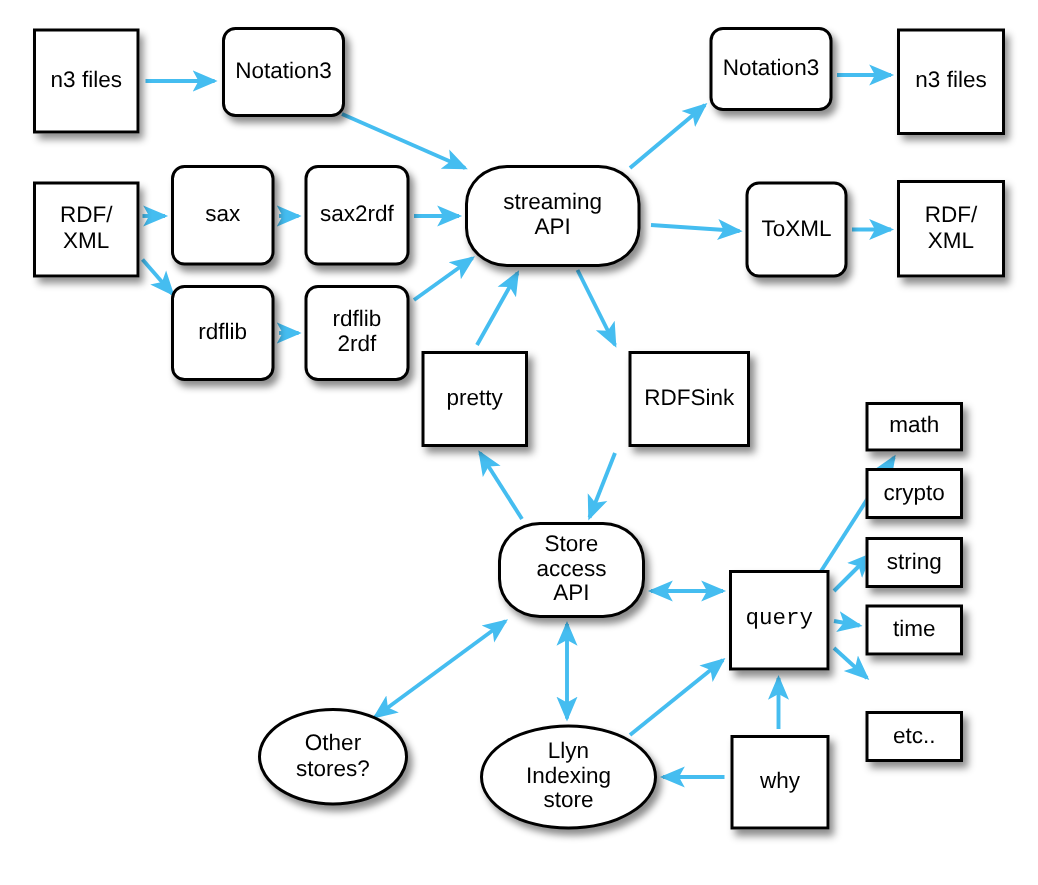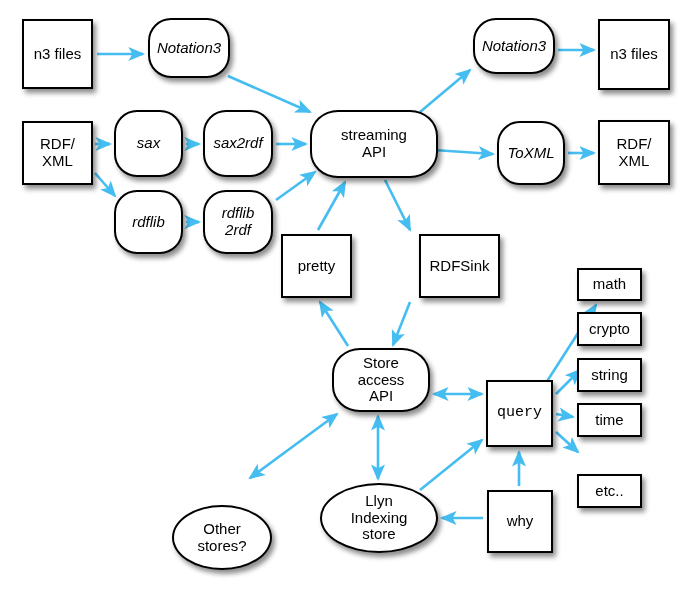--- a/index.html
+++ b/index.html
@@ -33,21 +33,21 @@
     justify-content: center;
     text-align: center;
     font-size: 15px;
     color: #000000;
     line-height: 1.12;
     box-shadow: 3px 4px 5px rgba(0,0,0,0.45);
     z-index: 2;
     white-space: pre-line;
   }
   .node.rect { border-radius: 0; }
-  .node.round { border-radius: 23px; font-style: italic; }
+  .node.round { border-radius: 9px; }
   .node.pill { border-radius: 28px / 26px; }
   .node.ellipse { border-radius: 50%; }
   .node .lbl { pointer-events: none; display: block; }
 </style>
 </head>
 <body>
 
 <div id="canvas">
   <svg id="edges" viewBox="0 0 692 590" xmlns="http://www.w3.org/2000/svg">
       <defs>
@@ -87,33 +87,33 @@
     </svg>
 <div class="node rect" style="left: 22px; top: 19px; width: 71px; height: 70px;"><span class="lbl">n3 files</span></div>
     <div class="node round" style="left: 148px; top: 18px; width: 82px; height: 60px;"><span class="lbl">Notation3</span></div>
     <div class="node rect" style="left: 22px; top: 121px; width: 71px; height: 64px;"><span class="lbl">RDF/
 XML</span></div>
     <div class="node round" style="left: 114px; top: 110px; width: 69px; height: 67px; justify-content: center;"><span class="lbl">sax</span></div>
     <div class="node round" style="left: 203px; top: 110px; width: 70px; height: 67px;"><span class="lbl">sax2rdf</span></div>
     <div class="node round" style="left: 114px; top: 190px; width: 69px; height: 64px;"><span class="lbl">rdflib</span></div>
     <div class="node round" style="left: 203px; top: 190px; width: 70px; height: 64px;"><span class="lbl">rdflib
 2rdf</span></div>
-    <div class="node pill" style="left: 310px; top: 110px; width: 128px; height: 68px;"><span class="lbl">streaming
+    <div class="node pill" style="left: 310px; top: 110px; width: 117px; height: 68px;"><span class="lbl">streaming
 API</span></div>
     <div class="node round" style="left: 473px; top: 18px; width: 82px; height: 56px;"><span class="lbl">Notation3</span></div>
     <div class="node rect" style="left: 598px; top: 19px; width: 72px; height: 71px;"><span class="lbl">n3 files</span></div>
     <div class="node round" style="left: 497px; top: 121px; width: 68px; height: 64px;"><span class="lbl">ToXML</span></div>
     <div class="node rect" style="left: 598px; top: 120px; width: 72px; height: 65px;"><span class="lbl">RDF/
 XML</span></div>
     <div class="node rect" style="left: 281px; top: 234px; width: 71px; height: 64px; text-align: center;"><span class="lbl">pretty</span></div>
     <div class="node rect" style="left: 383px; top: 234px; width: 81px; height: 64px; margin-left: 36px;"><span class="lbl">RDFSink</span></div>
     <div class="node pill" style="left: 332px; top: 348px; width: 98px; height: 64px;"><span class="lbl">Store
 access
 API</span></div>
-    <div class="node ellipse" style="left: 172px; top: 505px; width: 100px; height: 65px;"><span class="lbl">Other
+    <div class="node ellipse" style="left: 172px; top: 472px; width: 100px; height: 65px;"><span class="lbl">Other
 stores?</span></div>
     <div class="node ellipse" style="left: 320px; top: 483px; width: 118px; height: 70px;"><span class="lbl">Llyn
 Indexing
 store</span></div>
     <div class="node rect" style="left: 486px; top: 380px; width: 67px; height: 67px; font-family: Liberation Mono, monospace;"><span class="lbl">query</span></div>
     <div class="node rect" style="left: 577px; top: 268px; width: 65px; height: 33px;"><span class="lbl">math</span></div>
     <div class="node rect" style="left: 487px; top: 490px; width: 66px; height: 63px;"><span class="lbl">why</span></div>
     <div class="node rect" style="left: 577px; top: 312px; width: 65px; height: 34px;"><span class="lbl">crypto</span></div>
     <div class="node rect" style="left: 577px; top: 358px; width: 65px; height: 34px;"><span class="lbl">string</span></div>
     <div class="node rect" style="left: 577px; top: 403px; width: 65px; height: 34px;"><span class="lbl">time</span></div>

